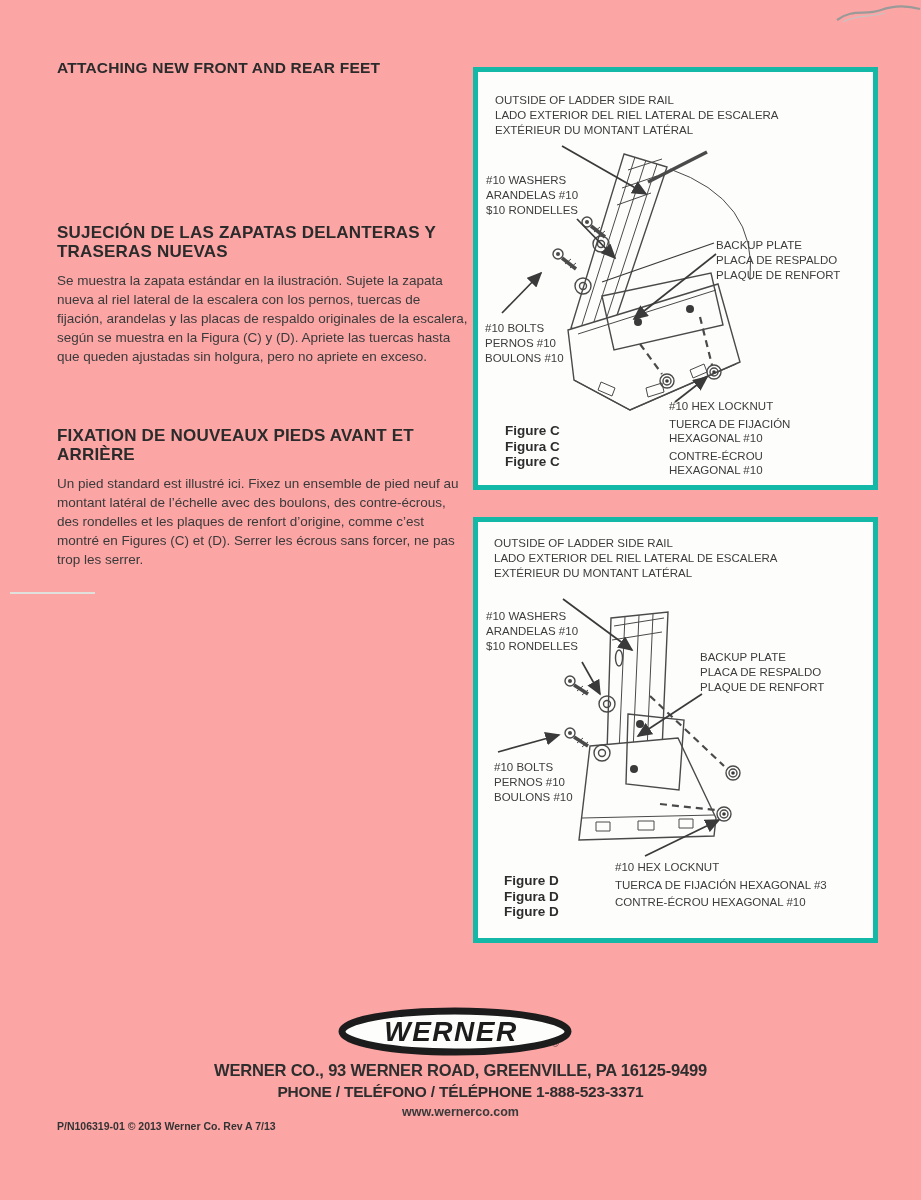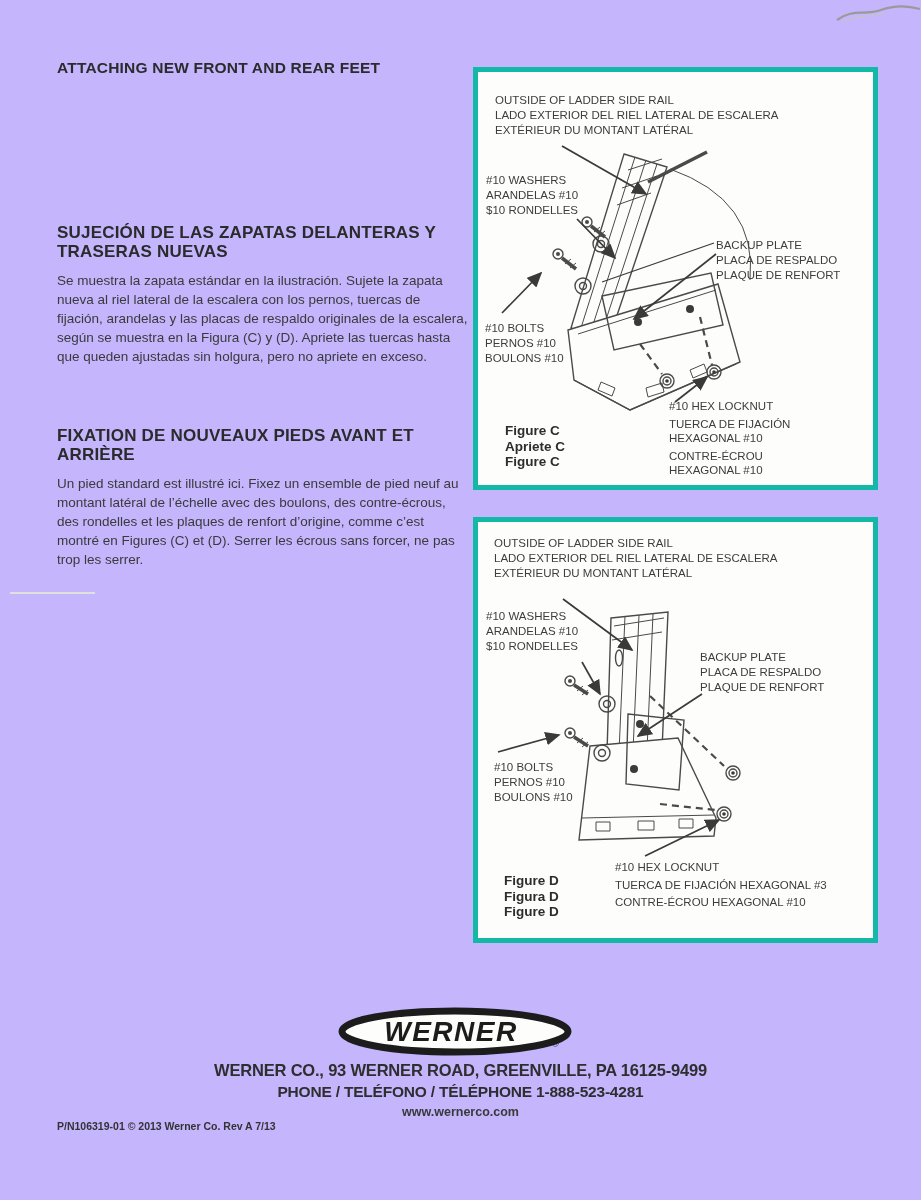--- a/index.html
+++ b/index.html
@@ -1,18 +1,18 @@
 <!DOCTYPE html>
 <html><head>
 <meta charset="utf-8">
 <style>
   html,body{margin:0;padding:0;background:#e8e8e6;}
   .page{
     position:relative;width:921px;height:1200px;margin:0 auto;
-    background:#c4b5fd;overflow:hidden;
+    background:#fca5a5;overflow:hidden;
     font-family:"Liberation Sans","DejaVu Sans",sans-serif;
     color:#333;
   }
   
   .leftcol{position:absolute;left:57px;top:58px;width:408px;}
   .h-en{font-size:15.5px;font-weight:bold;color:#2b2b2b;letter-spacing:.2px;margin:0 0 10px 0;line-height:19px;}
   .h-multi{font-size:17px;font-weight:bold;color:#2b2b2b;letter-spacing:.2px;line-height:19px;margin:0 0 10px 0;}
   .body-p{font-size:13.5px;line-height:19px;color:#3a3a3a;margin:0;}
   .sec-en{position:absolute;left:0;top:0;width:408px;}
   .sec-es{position:absolute;left:0;top:165px;width:412px;}
@@ -156,21 +156,21 @@
       <div>PLACA DE RESPALDO</div>
       <div>PLAQUE DE RENFORT</div>
     </div>
     <div class="flabel" style="left:7px;top:249px;">
       <div>#10 BOLTS</div>
       <div>PERNOS #10</div>
       <div>BOULONS #10</div>
     </div>
     <div class="fcaption" style="left:27px;top:351px;">
       <div>Figure C</div>
-      <div>Apriete C</div>
+      <div>Figura C</div>
       <div>Figure C</div>
     </div>
     <div class="flabel" style="left:191px;top:327px;line-height:14.5px;">
       <div style="margin-bottom:3px;">#10 HEX LOCKNUT</div>
       <div>TUERCA DE FIJACIÓN</div>
       <div style="margin-bottom:3px;">HEXAGONAL #10</div>
       <div>CONTRE-ÉCROU</div>
       <div>HEXAGONAL #10</div>
     </div>
   </div>
@@ -270,17 +270,17 @@
     </div>
   </div>
 
   <svg class="logo" width="245" height="49" viewBox="0 0 245 49">
     <ellipse cx="119" cy="24.5" rx="113" ry="20.5" fill="#fdfdfb" stroke="#1c1c1c" stroke-width="7"></ellipse>
     <text x="115" y="34" text-anchor="middle" font-family="Liberation Sans, DejaVu Sans, sans-serif" font-size="28" font-weight="bold" font-style="italic" letter-spacing="1.5" fill="#1c1c1c">WERNER</text>
     <text x="216" y="40" font-family="Liberation Sans, DejaVu Sans, sans-serif" font-size="9" fill="#1c1c1c">®</text>
   </svg>
 
   <div class="addr">WERNER CO., 93 WERNER ROAD, GREENVILLE, PA 16125-9499</div>
-  <div class="phone">PHONE / TELÉFONO / TÉLÉPHONE  1-888-523-4281</div>
+  <div class="phone">PHONE / TELÉFONO / TÉLÉPHONE  1-888-523-3371</div>
   <div class="site">www.wernerco.com</div>
   <div class="pn">P/N106319-01  © 2013 Werner Co.  Rev A 7/13</div>
 
 </div>
 
 </body></html>

